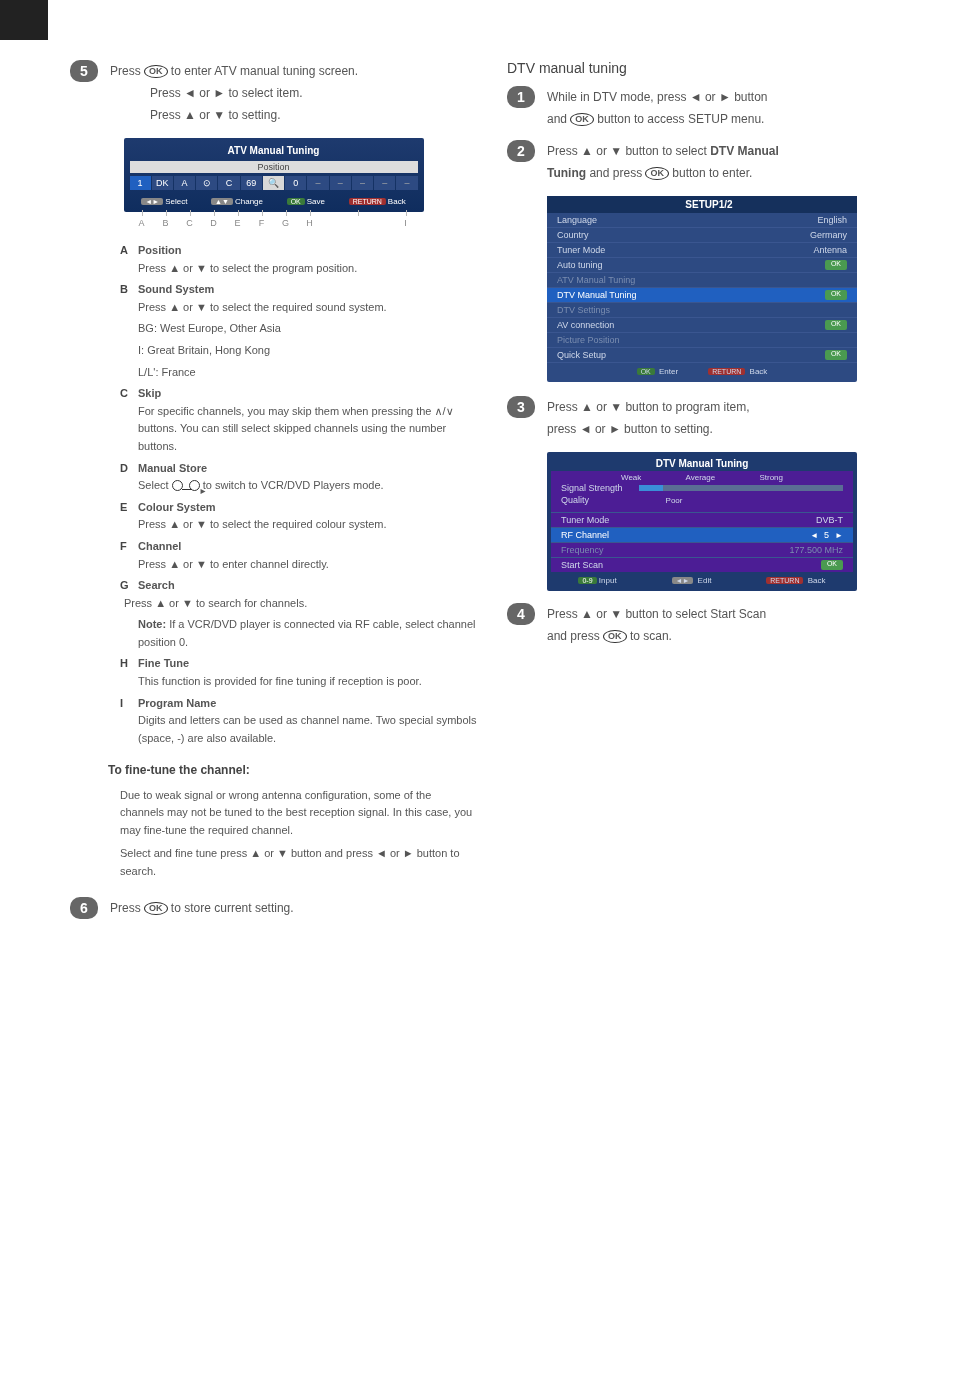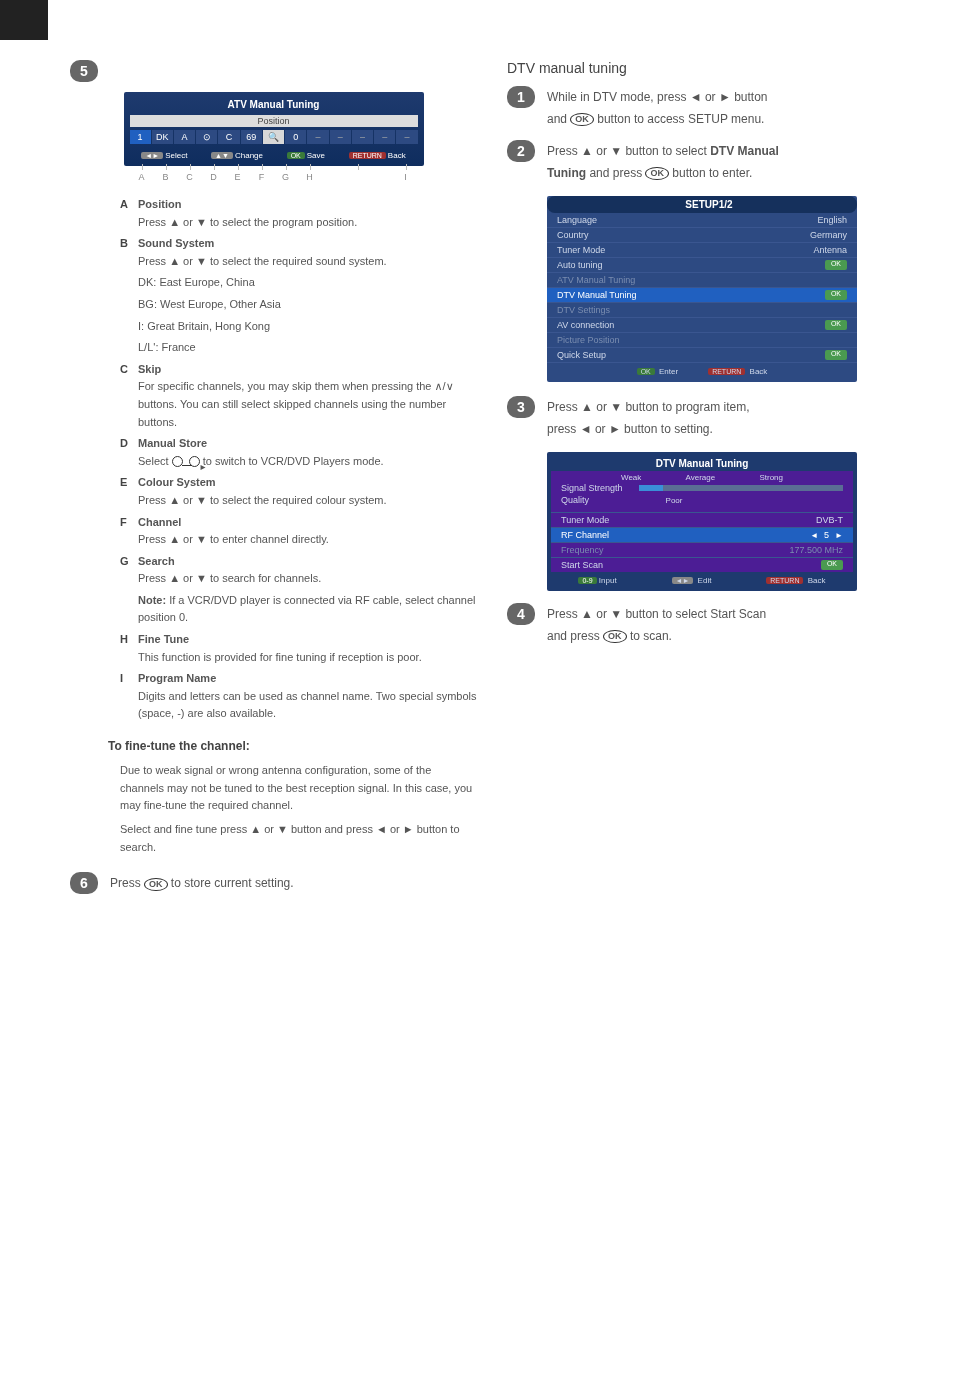--- a/index.html
+++ b/index.html
@@ -85,21 +85,21 @@
   .section-head { font-weight: bold; color: #444; margin: 14px 0 6px -12px; font-size: 12px; }
 
   
   .setup-panel {
     width: 310px; margin: 10px 0 14px 40px;
     background: #2d4a82; border-radius: 2px; padding-bottom: 6px;
     font-size: 9px; color: #cfd8ea;
   }
   .setup-head {
     display: flex; justify-content: space-between; background: #15305c;
-    color: #fff; font-weight: bold; padding: 3px 8px; font-size: 10px; border-radius: 8px;
+    color: #fff; font-weight: bold; padding: 3px 8px; font-size: 10px;
   }
   .setup-row {
     display: flex; justify-content: space-between; padding: 2px 10px;
     border-bottom: 1px solid #3a5690;
   }
   .setup-row.hi { background: #2060c0; color: #fff; }
   .setup-row.dim { color: #7a8db0; }
   .ok-pill {
     display: inline-block; background: #4a9a50; color: #fff;
     font-size: 7px; padding: 0 6px; border-radius: 2px;
@@ -140,20 +140,29 @@
   <div class="top-bar">
     <div class="black-block"></div>
   </div>
 
   <div class="columns">
 
     <div class="col">
 
       <div class="step-row">
         <div class="step-num">5</div>
+        <div class="step-text">
+          <p>
+            <span>Press </span>
+            <span class="ok-badge">OK</span>
+            <span> to enter ATV manual tuning screen.</span>
+          </p>
+          <p class="indent">Press ◄ or ► to select item.</p>
+          <p class="indent">Press ▲ or ▼ to setting.</p>
+        </div>
       </div>
 
       <div class="atv-panel">
         <div class="atv-title">ATV Manual Tuning</div>
         <div class="atv-sub">Position</div>
         <div class="atv-row">
           <div class="atv-cell hi">1</div>
           <div class="atv-cell">DK</div>
           <div class="atv-cell">A</div>
           <div class="atv-cell">⊙</div>
@@ -192,21 +201,20 @@
             <span class="expl-label">A</span>
             <span><b>Position</b></span>
           </div>
         <p style="margin-left:18px">Press ▲ or ▼ to select the program position.</p>
 
         <div class="expl-row">
             <span class="expl-label">B</span>
             <span><b>Sound System</b></span>
           </div>
         <p style="margin-left:18px">Press ▲ or ▼ to select the required sound system.</p>
-        <p style="margin-left:18px">DK: East Europe, China</p>
         <p style="margin-left:18px">BG: West Europe, Other Asia</p>
         <p style="margin-left:18px">I: Great Britain, Hong Kong</p>
         <p style="margin-left:18px">L/L': France</p>
 
         <div class="expl-row">
             <span class="expl-label">C</span>
             <span><b>Skip</b></span>
           </div>
         <p style="margin-left:18px">For specific channels, you may skip them when pressing the ∧/∨ buttons. You can still select skipped channels using the number buttons.</p>
 
@@ -229,21 +237,21 @@
         <div class="expl-row">
             <span class="expl-label">F</span>
             <span><b>Channel</b></span>
           </div>
         <p style="margin-left:18px">Press ▲ or ▼ to enter channel directly.</p>
 
         <div class="expl-row">
             <span class="expl-label">G</span>
             <span><b>Search</b></span>
           </div>
-        <p style="margin-left:18px">Press ▲ or ▼ to search for channels.</p>
+        <p style="margin-left:4px">Press ▲ or ▼ to search for channels.</p>
         <p style="margin-left:18px">
           <b>Note:</b>
           <span>If a VCR/DVD player is connected via RF cable, select channel position 0.</span>
         </p>
 
         <div class="expl-row">
             <span class="expl-label">H</span>
             <span><b>Fine Tune</b></span>
           </div>
         <p style="margin-left:18px">This function is provided for fine tuning if reception is poor.</p>

